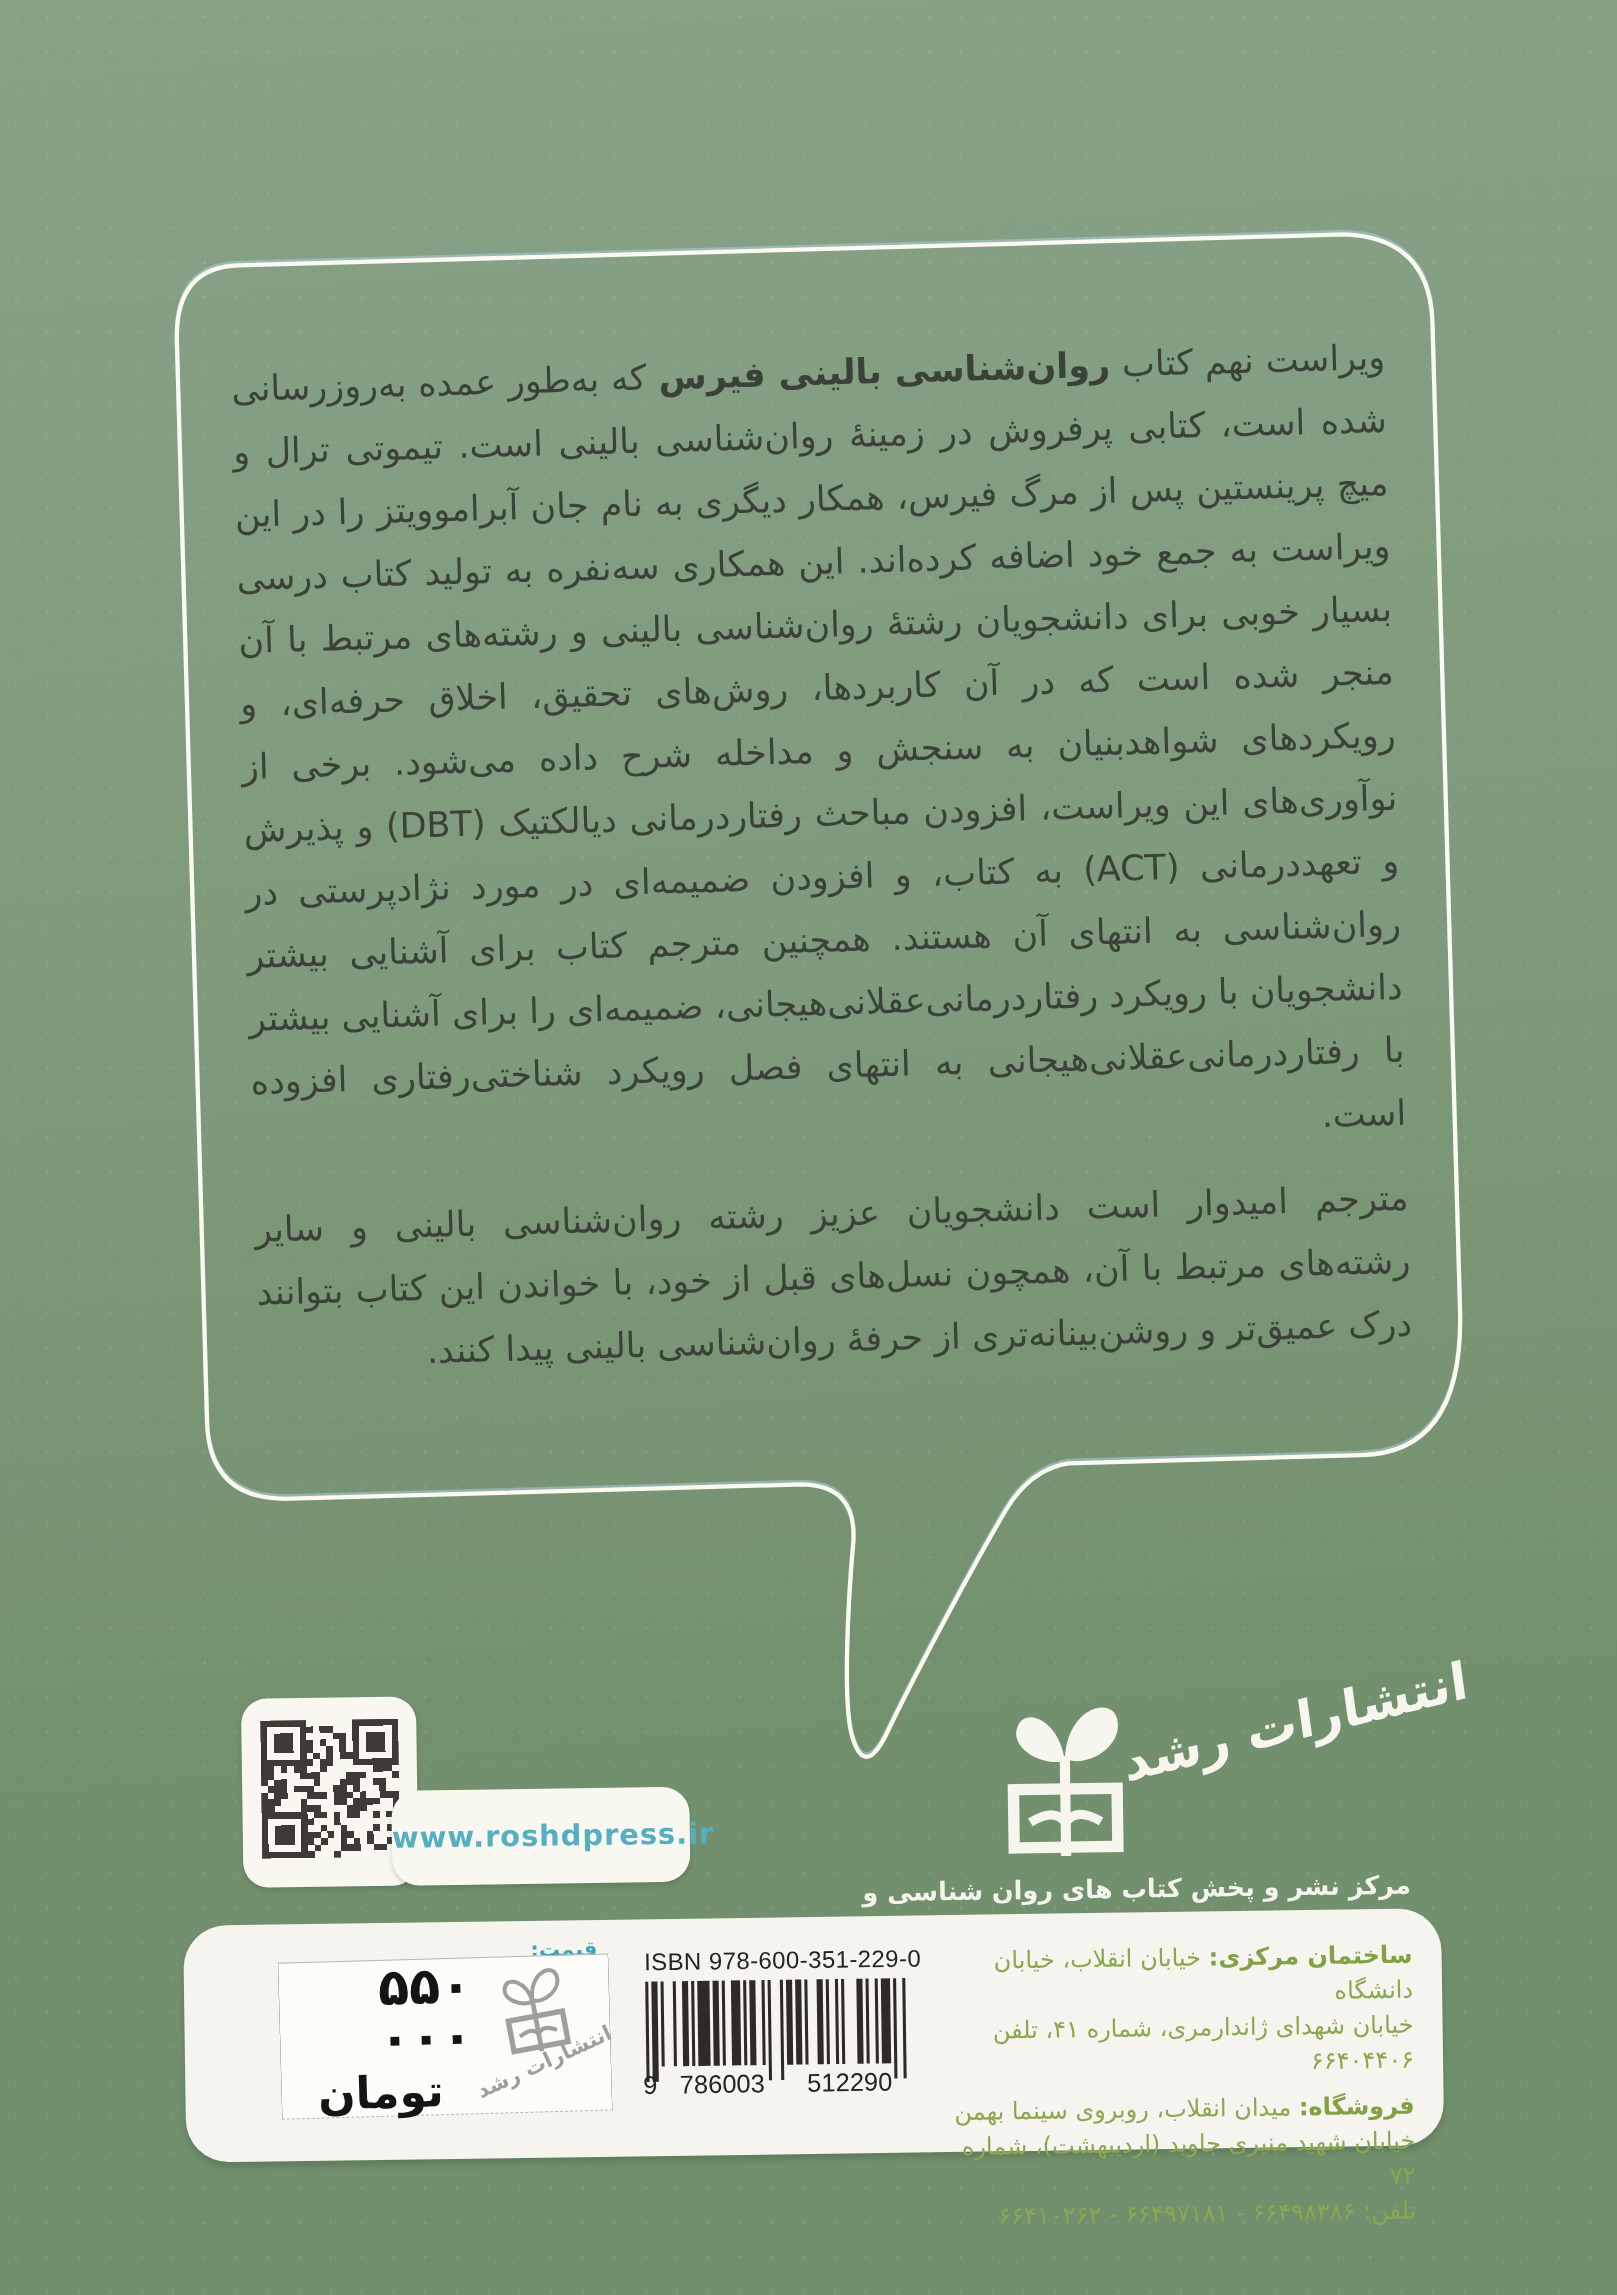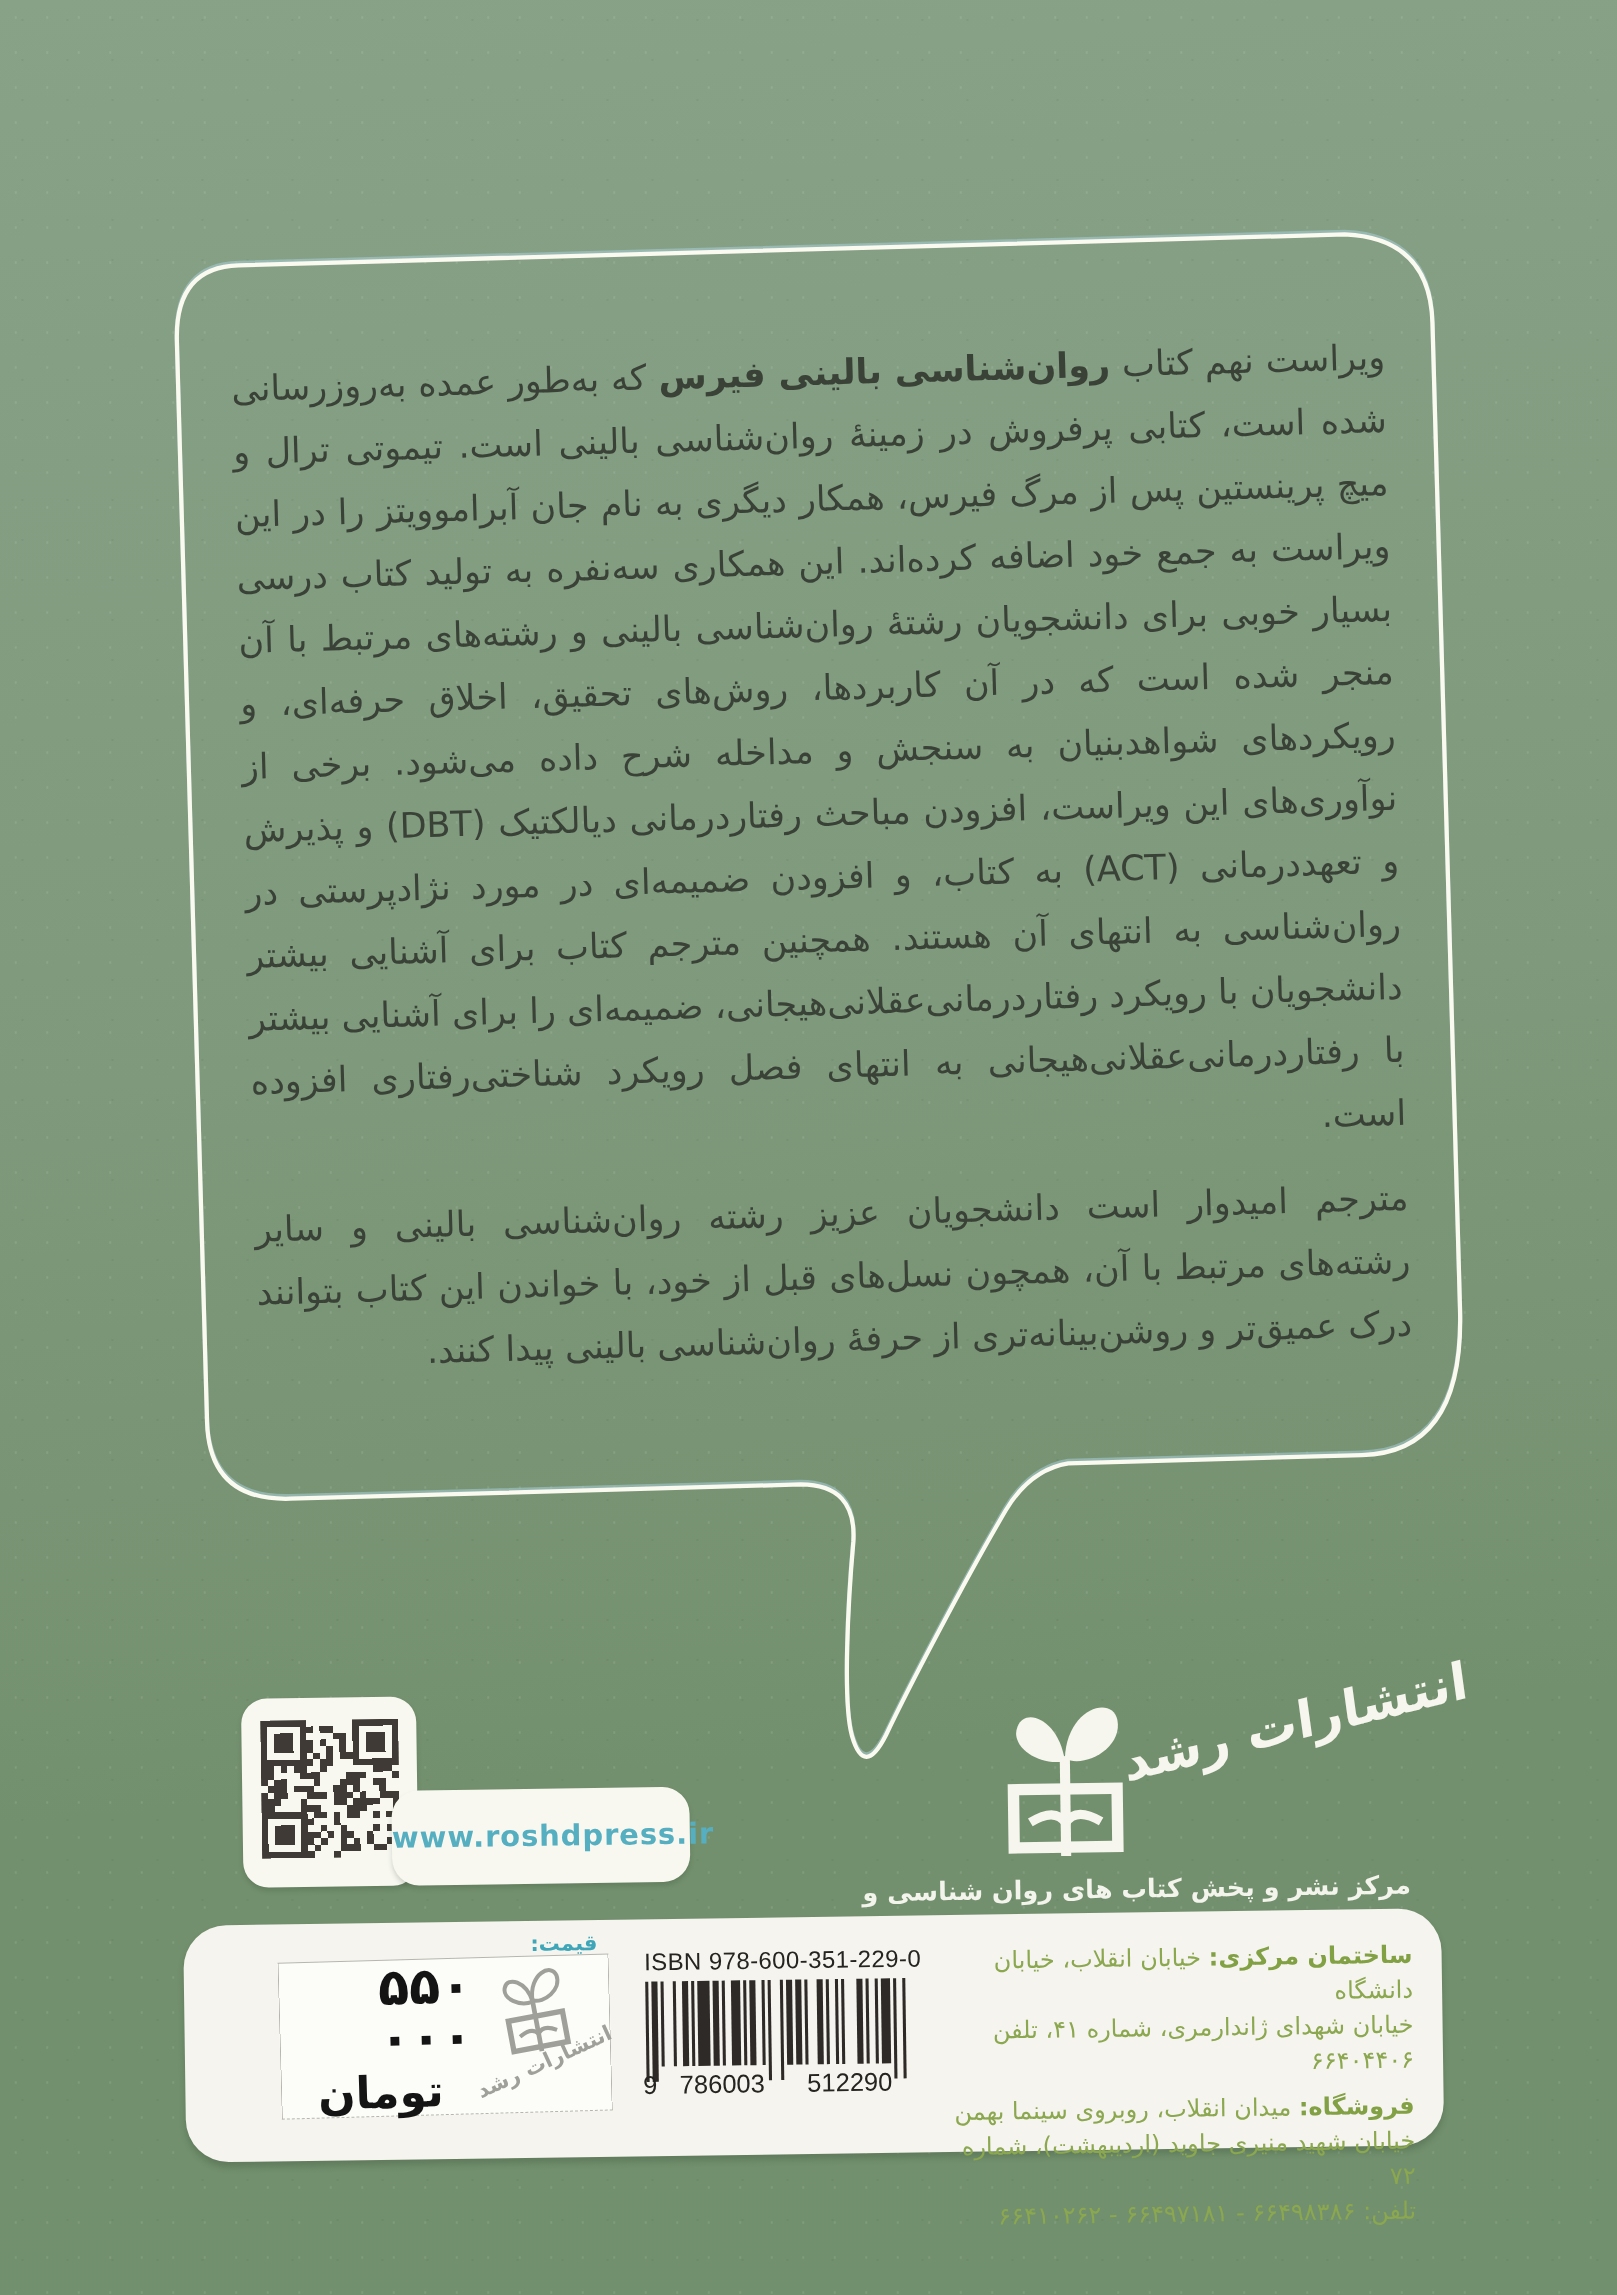--- a/index.html
+++ b/index.html
@@ -38,21 +38,21 @@
     font-weight:600;color:#56afc0;letter-spacing:0.9px;direction:ltr;}
   .logo-icon{left:1003px;top:1694px;width:128px;height:177px;color:#f6f6ee;}
   .logo-script{left:1126px;top:1739px;color:#f6f6ee;font-size:51px;font-weight:bold;
     white-space:nowrap;letter-spacing:-1.7px;direction:rtl;
     transform:rotate(-13deg) skewX(-6deg);transform-origin:left center;}
   .tagline{left:856px;top:1878px;width:562px;text-align:center;font-size:25.5px;
     font-weight:bold;color:#f3f4ec;direction:rtl;}
   
   .footer-bar{left:183px;top:1917px;width:1258px;height:237px;background:#f5f4ee;
     border-radius:43px;box-shadow:0 5.1px 6.8px rgba(30,50,30,.22);}
-  .price-label{left:347px;top:11px;font-size:21px;font-weight:bold;color:#3ea6b8;direction:rtl;}
+  .price-label{left:347px;top:17px;font-size:21px;font-weight:bold;color:#3ea6b8;direction:rtl;}
   .price-sticker{left:95px;top:36px;width:329px;height:155px;background:#fcfcf9;
     border:1.7px solid #b6b6ae;border-bottom-style:dashed;transform:rotate(-0.8deg);}
   .price-box{position:absolute;left:5.1px;top:0;width:187px;height:100%;display:flex;
     flex-direction:column;align-items:center;justify-content:center;gap:6.8px;
     color:#141414;direction:rtl;}
   .price-value{font-size:51px;font-weight:bold;line-height:1;}
   .price-unit{font-size:44px;font-weight:bold;line-height:1;}
   .stamp{position:absolute;right:3.4px;top:6.8px;width:135px;height:146px;color:#a0a09a;
     transform:rotate(-9deg);display:flex;flex-direction:column;align-items:center;}
   .stamp svg{width:73px;height:94px;}

